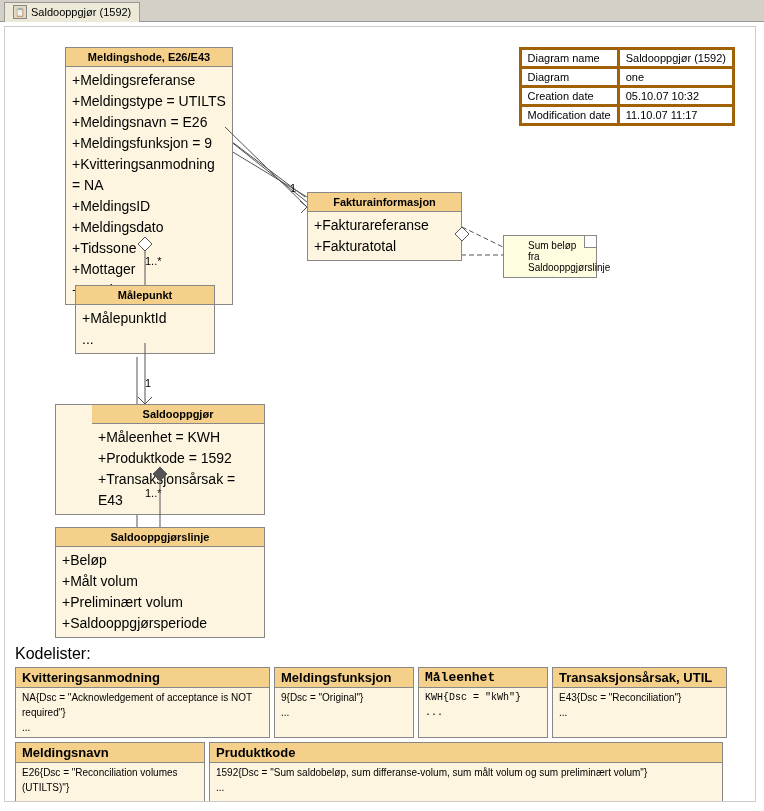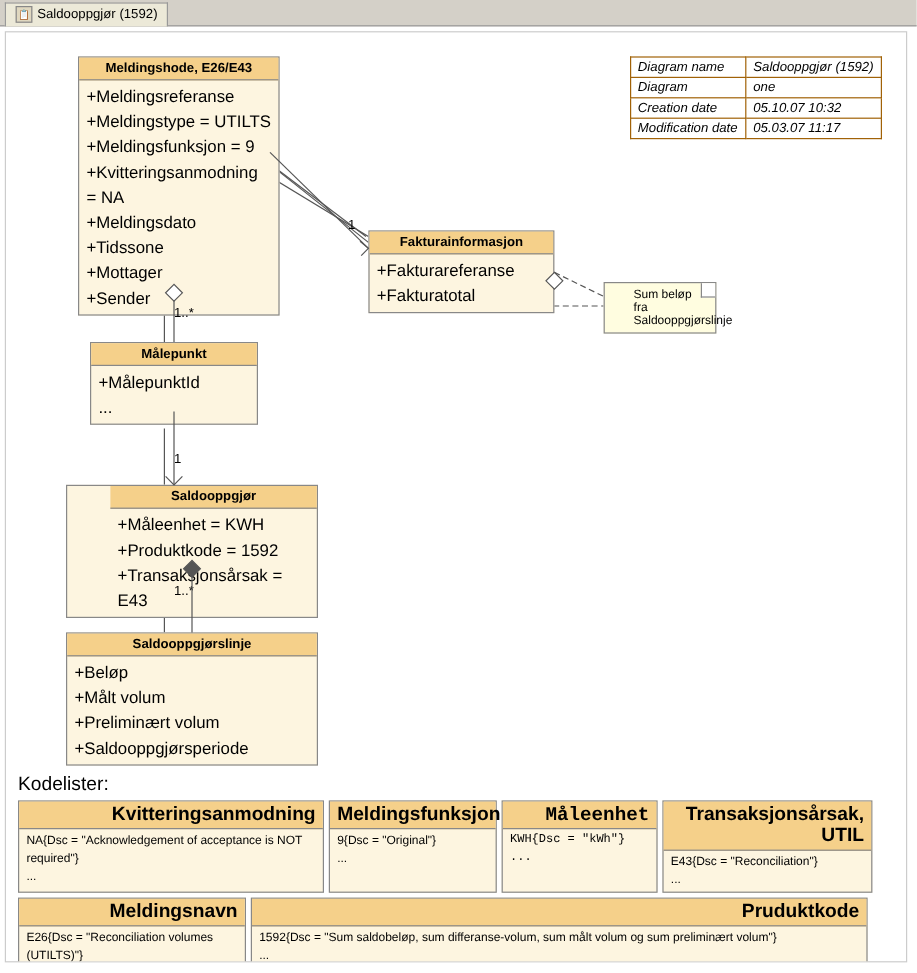--- a/index.html
+++ b/index.html
@@ -69,24 +69,23 @@
       line-height: 1.5;
     }
     
     .info-table {
       position: absolute;
       border-collapse: collapse;
       border: 1px solid #888;
       font-size: 11px;
     }
     .info-table td {
-      border: 1px solid #a16207;
+      border: 3px solid #a16207;
       padding: 2px 6px;
       white-space: nowrap;
-      font-style: italic;
     }
     .info-table td:first-child {
       font-weight: normal;
     }
     
     .note-box {
       position: absolute;
       border: 1px solid #888;
       background: #fffde0;
       padding: 4px 6px;
@@ -116,22 +115,22 @@
     }
     .codeliste-box {
       border: 1px solid #888;
       background: #fdf5e0;
     }
     .codeliste-box-header {
       background: #f5d08a;
       border-bottom: 1px solid #888;
       padding: 2px 6px;
       font-weight: bold;
-      text-align: right;
-      font-size: 16px;
+      text-align: left;
+      font-size: 13px;
     }
     .codeliste-box-body {
       padding: 2px 6px;
       font-size: 10px;
       line-height: 1.5;
     }
     
     .connector-svg {
       position: absolute;
       top: 0; left: 0;
@@ -189,32 +188,34 @@
     <tr>
       <td>Diagram</td>
       <td>one</td>
     </tr>
     <tr>
       <td>Creation date</td>
       <td>05.10.07 10:32</td>
     </tr>
     <tr>
       <td>Modification date</td>
-      <td>05.03.07 11:17</td>
+      <td>11.10.07 11:17</td>
     </tr>
   </tbody>
     </table>
 
   <div class="uml-class" style="left:60px; top:20px; width:168px;">
     <div class="uml-class-header">Meldingshode, E26/E43</div>
     <div class="uml-class-body">
       <div>+Meldingsreferanse</div>
       <div>+Meldingstype = UTILTS</div>
+      <div>+Meldingsnavn = E26</div>
       <div>+Meldingsfunksjon = 9</div>
       <div>+Kvitteringsanmodning = NA</div>
+      <div>+MeldingsID</div>
       <div>+Meldingsdato</div>
       <div>+Tidssone</div>
       <div>+Mottager</div>
       <div>+Sender</div>
     </div>
   </div>
 
   <div class="uml-class" style="left:302px; top:165px; width:155px;">
     <div class="uml-class-header">Fakturainformasjon</div>
     <div class="uml-class-body">

